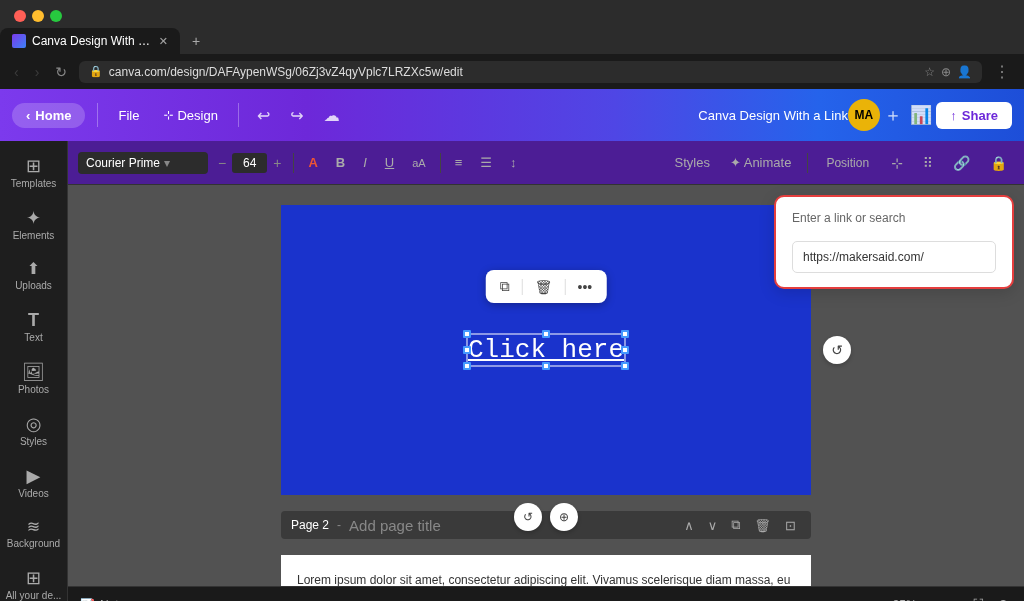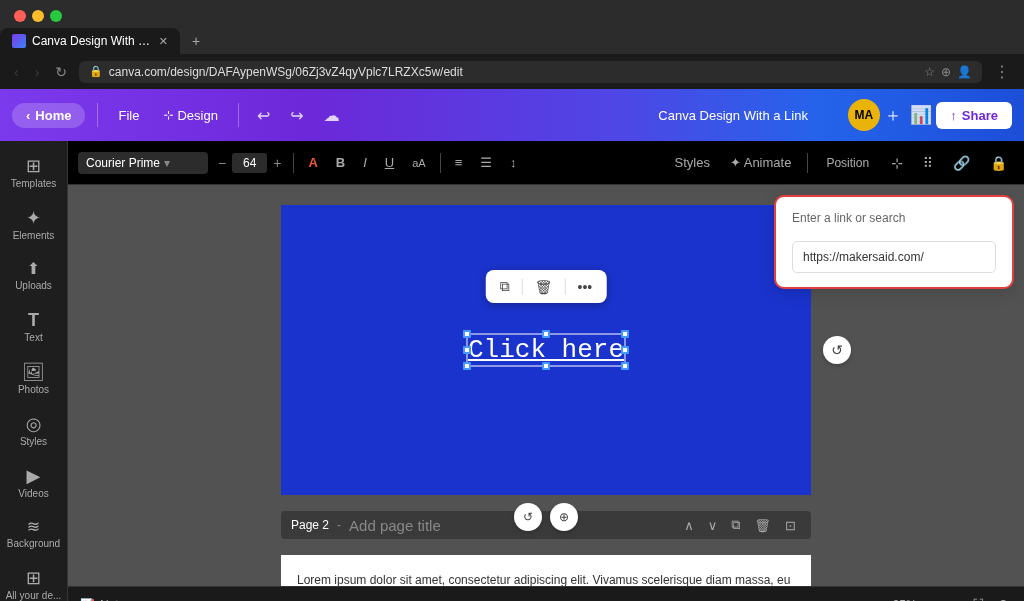--- a/index.html
+++ b/index.html
@@ -26,38 +26,38 @@
 
     
     .canva-topbar { background: linear-gradient(90deg, #7c3aed 0%, #6d28d9 30%, #4f46e5 60%, #2563eb 80%, #1d4ed8 100%); display: flex; align-items: center; padding: 0 12px; height: 52px; gap: 8px; }
     .home-btn { background: rgba(255,255,255,0.2); border-radius: 20px; padding: 5px 14px; color: #fff; font-size: 13px; font-weight: 600; cursor: pointer; display: flex; align-items: center; gap: 5px; }
     .topbar-sep { width: 1px; height: 24px; background: rgba(255,255,255,0.3); margin: 0 4px; }
     .file-btn { color: #fff; font-size: 13px; cursor: pointer; padding: 4px 8px; }
     .resize-btn { display: flex; align-items: center; gap: 4px; color: #fff; font-size: 13px; cursor: pointer; padding: 4px 8px; }
     .topbar-action-btn { background: none; border: none; color: rgba(255,255,255,0.8); cursor: pointer; font-size: 16px; padding: 4px 6px; }
     .topbar-right { margin-left: auto; display: flex; align-items: center; }
     .canva-title { color: #fff; font-size: 13px; font-weight: 500; }
-    .avatar { width: 32px; height: 32px; border-radius: 50%; background: #eab308; display: flex; align-items: center; justify-content: center; color: #000; font-size: 12px; font-weight: 700; cursor: pointer; margin-left: 40px; }
+    .avatar { width: 32px; height: 32px; border-radius: 50%; background: #eab308; display: flex; align-items: center; justify-content: center; color: #000; font-size: 12px; font-weight: 700; cursor: pointer; }
     .topbar-icon-btn { background: none; border: none; color: rgba(255,255,255,0.8); cursor: pointer; font-size: 18px; padding: 4px; }
     .share-btn { background: #fff; color: #6d28d9; border: none; border-radius: 6px; padding: 6px 14px; font-size: 13px; font-weight: 600; cursor: pointer; display: flex; align-items: center; gap: 5px; }
 
     
     .canva-main { display: flex; flex: 1; overflow: hidden; }
 
     
     .left-sidebar { width: 68px; background: #1e1e1e; display: flex; flex-direction: column; align-items: center; padding: 8px 0; gap: 4px; border-right: 1px solid #333; }
     .sidebar-item { display: flex; flex-direction: column; align-items: center; gap: 3px; padding: 8px 6px; border-radius: 8px; cursor: pointer; width: 58px; color: #aaa; }
     .sidebar-item-icon { font-size: 18px; line-height: 1; }
     .sidebar-item-label { font-size: 10px; text-align: center; white-space: nowrap; }
 
     
     .content-area { flex: 1; display: flex; flex-direction: column; background: #444; overflow: hidden; }
 
     
-    .format-toolbar { background: #000000; border-bottom: 1px solid #333; display: flex; align-items: center; padding: 0 10px; height: 44px; gap: 6px; }
+    .format-toolbar { background: #4c1d95; border-bottom: 1px solid #333; display: flex; align-items: center; padding: 0 10px; height: 44px; gap: 6px; }
     .font-select { background: #2c2c2c; border: none; color: #fff; font-size: 12px; padding: 4px 8px; border-radius: 4px; cursor: pointer; display: flex; align-items: center; gap: 4px; min-width: 130px; }
     .font-chevron { color: #888; }
     .font-size-ctrl { display: flex; align-items: center; gap: 2px; }
     .font-size-btn { background: none; border: none; color: #888; cursor: pointer; font-size: 14px; padding: 2px 4px; }
     .font-size-val { background: #2c2c2c; border: none; color: #fff; font-size: 12px; width: 35px; text-align: center; padding: 3px 4px; border-radius: 3px; }
     .fmt-sep { width: 1px; height: 20px; background: #444; margin: 0 2px; }
     .fmt-btn { background: none; border: none; color: #aaa; cursor: pointer; font-size: 13px; padding: 4px 6px; border-radius: 3px; }
     .toolbar-right { margin-left: auto; display: flex; align-items: center; gap: 8px; }
     .position-btn { background: none; border: none; color: #aaa; cursor: pointer; font-size: 12px; padding: 4px 8px; border-radius: 4px; }
     .toolbar-icon-btn { background: none; border: none; color: #aaa; cursor: pointer; font-size: 14px; padding: 4px 6px; border-radius: 3px; }

